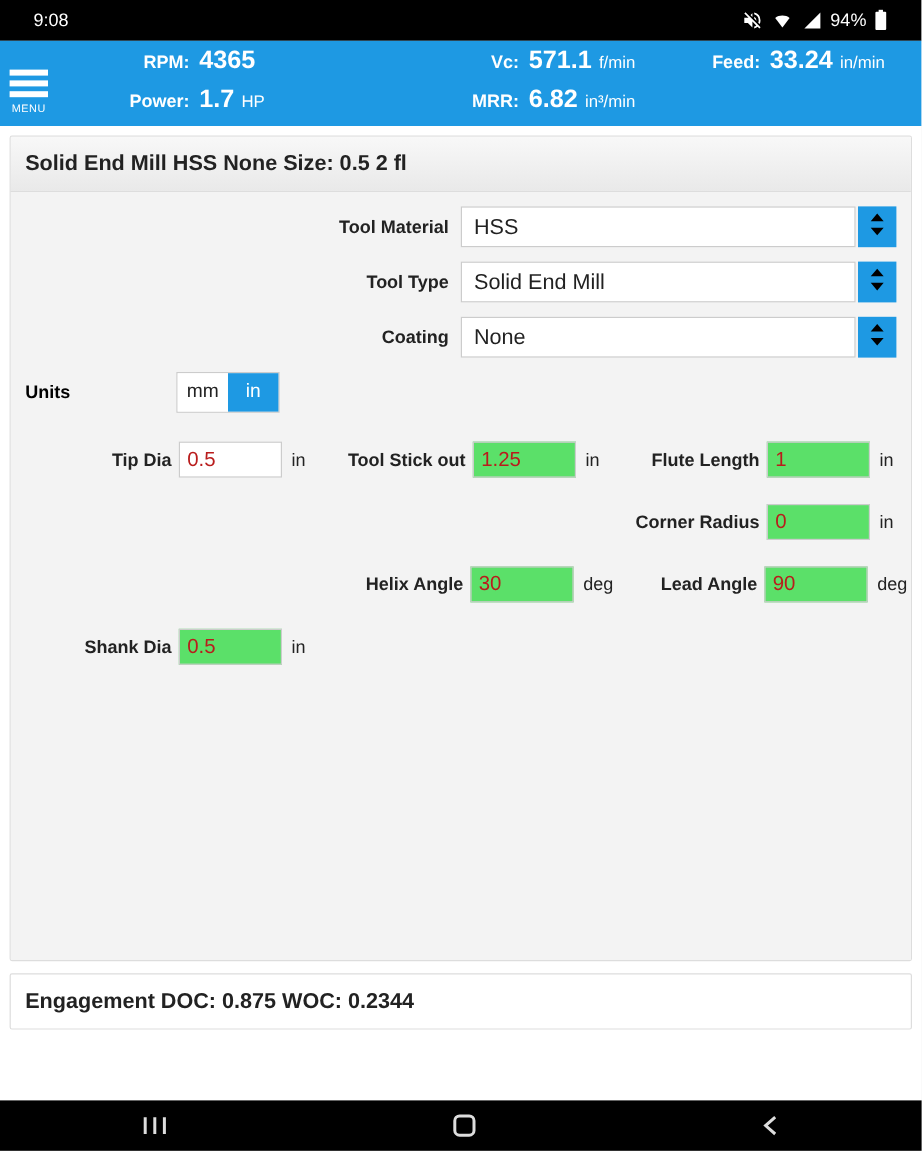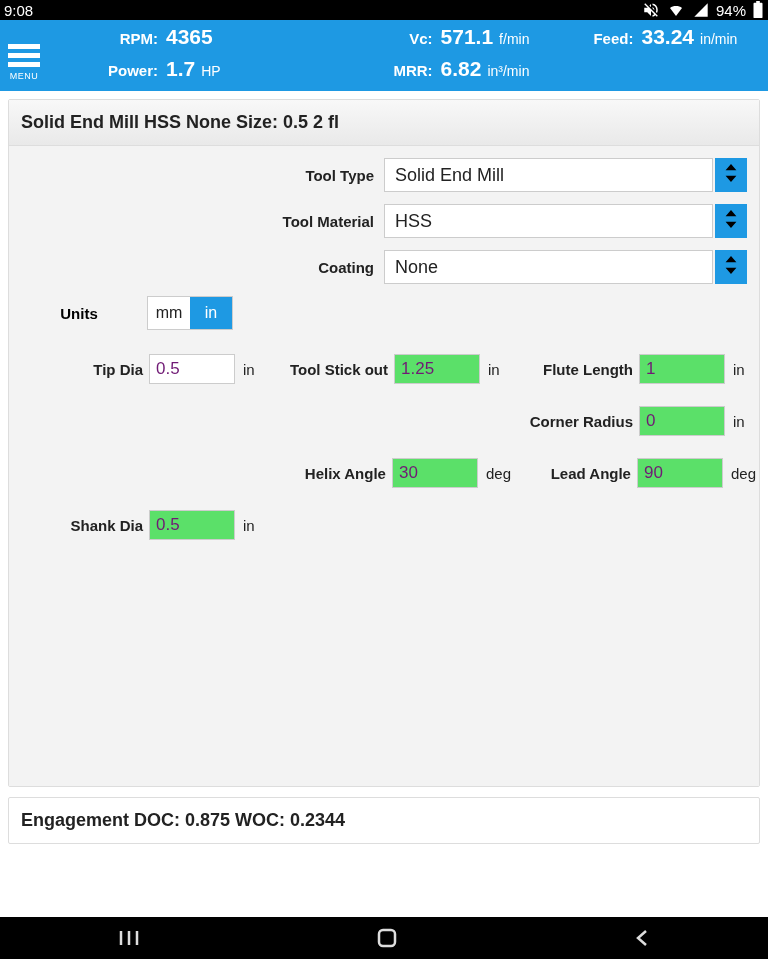--- a/index.html
+++ b/index.html
@@ -1,18 +1,18 @@
 <!DOCTYPE html>
 <html><head>
 <meta charset="utf-8">
 <style>
   * { box-sizing: border-box; margin: 0; padding: 0; }
   body { font-family: Arial, Helvetica, sans-serif; width: 768px; height: 959px; background: #fff; overflow: hidden; }
   
-  .status-bar { background: #000; color: #fff; height: 20px; display: flex; justify-content: space-between; align-items: center; padding: 0 4px; font-size: 15px; }
+  .status-bar { background: #000; color: #fff; height: 34px; display: flex; justify-content: space-between; align-items: center; padding: 0 28px; font-size: 15px; }
   .status-right { display: flex; align-items: center; gap: 6px; }
   .status-right svg { display: block; }
   
   .header { background: #1e99e3; color: #fff; padding: 5px 0 10px 0; position: relative; }
   .menu-btn { position: absolute; left: 8px; top: 24px; text-align: center; cursor: pointer; }
   .menu-btn .bars { width: 32px; }
   .menu-btn .bar { height: 5px; background: #fff; margin-bottom: 4px; }
   .menu-btn .lbl { font-size: 9px; letter-spacing: 0.5px; color: #fff; }
   
   .metrics { display: grid; grid-template-columns: 1fr 1fr 1fr; column-gap: 0; row-gap: 8px; padding: 0 10px 0 54px; }
@@ -35,32 +35,32 @@
   .section-head { background: linear-gradient(#f8f8f8,#e9e9e9); padding: 12px 12px; font-size: 18px; font-weight: bold; color: #222; border-bottom: 1px solid #ddd;}
   .section-body { background: #f3f3f3; padding: 12px; min-height: 640px; }
   
   .type-rows { margin-bottom: 12px; }
   .type-row { display: flex; align-items: center; margin-bottom: 12px; }
   .type-row .tlabel { width: 363px; text-align: right; font-weight: bold; font-size: 15px; padding-right: 10px; color: #222; }
   .type-row .tselect { flex: 1; background: #fff; border: 1px solid #ccc; height: 34px; display: flex; align-items: center; padding: 0 10px; font-size: 18px; color: #222; cursor: pointer; }
   .type-row .spinner-btn { height: 34px; margin-left: 2px; }
   
   .units-row { display: flex; align-items: center; margin-bottom: 24px; }
-  .units-row .ulabel { width: 126px; text-align: center; font-weight: bold; font-size: 15px; padding-right: 10px; }
+  .units-row .ulabel { width: 126px; text-align: left; font-weight: bold; font-size: 15px; padding-right: 10px; }
   .seg { display: flex; border: 1px solid #ccc; }
   .seg .seg-btn { width: 42px; height: 32px; display: flex; align-items: center; justify-content: center; font-size: 16px; cursor: pointer; background: #fff; color: #222; }
   .seg .seg-btn.active { background: #1e99e3; color: #fff; }
   
   .param-grid { display: grid; grid-template-columns: 245px 245px 245px; row-gap: 22px; }
   .param { display: flex; align-items: center; }
   .param .plabel { text-align: right; font-weight: bold; font-size: 15px; padding-right: 6px; color: #222; }
   .param.c1 .plabel { width: 128px; }
   .param.c2 .plabel { width: 128px; }
   .param.c3 .plabel { width: 128px; }
-  .param .pinput { height: 30px; border: 1px solid #ccc; padding: 0 6px; font-size: 17px; background: #fff; color: #701a75; width: 86px; }
+  .param .pinput { height: 30px; border: 1px solid #ccc; padding: 0 6px; font-size: 17px; background: #fff; color: #b91c1c; width: 86px; }
   .param .pinput.green { background: #5be069; }
   .param .punit { font-size: 15px; padding-left: 8px; color: #222; }
   .param .pcheck { width: 28px; height: 28px; border: 1px solid #ccc; background: #fff; cursor: pointer; }
   
   .engagement { font-size: 18px; font-weight: bold; color: #222; padding: 12px 12px; }
   
   .nav-bar { background: #000; height: 42px; position: absolute; bottom: 0; left: 0; right: 0; display: flex; justify-content: space-around; align-items: center; }
   .nav-bar svg { display: block; }
 </style>
 </head>
@@ -123,39 +123,39 @@
   </div>
 </div>
 
 <div class="content">
 
 
   <div class="card">
     <div class="section-head">Solid End Mill HSS None Size: 0.5 2 fl</div>
     <div class="section-body">
       <div class="type-rows">
+        <div class="type-row">
+          <div class="tlabel">Tool Material</div>
+          <div class="tselect">HSS</div>
+          <div class="spinner-btn">
+              <span><svg width="18" height="22" viewBox="0 0 20 24" fill="#000">
+                  <path d="M10 2l6 7H4zM10 22l-6-7h12z"></path>
+                </svg></span>
+            </div>
+        </div>
         <div class="type-row">
           <div class="tlabel">Tool Type</div>
           <div class="tselect">Solid End Mill</div>
           <div class="spinner-btn">
               <span><svg width="18" height="22" viewBox="0 0 20 24" fill="#000">
                   <path d="M10 2l6 7H4zM10 22l-6-7h12z"></path>
                 </svg></span>
             </div>
         </div>
         <div class="type-row">
-          <div class="tlabel">Tool Material</div>
-          <div class="tselect">HSS</div>
-          <div class="spinner-btn">
-              <span><svg width="18" height="22" viewBox="0 0 20 24" fill="#000">
-                  <path d="M10 2l6 7H4zM10 22l-6-7h12z"></path>
-                </svg></span>
-            </div>
-        </div>
-        <div class="type-row">
           <div class="tlabel">Coating</div>
           <div class="tselect">None</div>
           <div class="spinner-btn">
               <span><svg width="18" height="22" viewBox="0 0 20 24" fill="#000">
                   <path d="M10 2l6 7H4zM10 22l-6-7h12z"></path>
                 </svg></span>
             </div>
         </div>
       </div>
 

